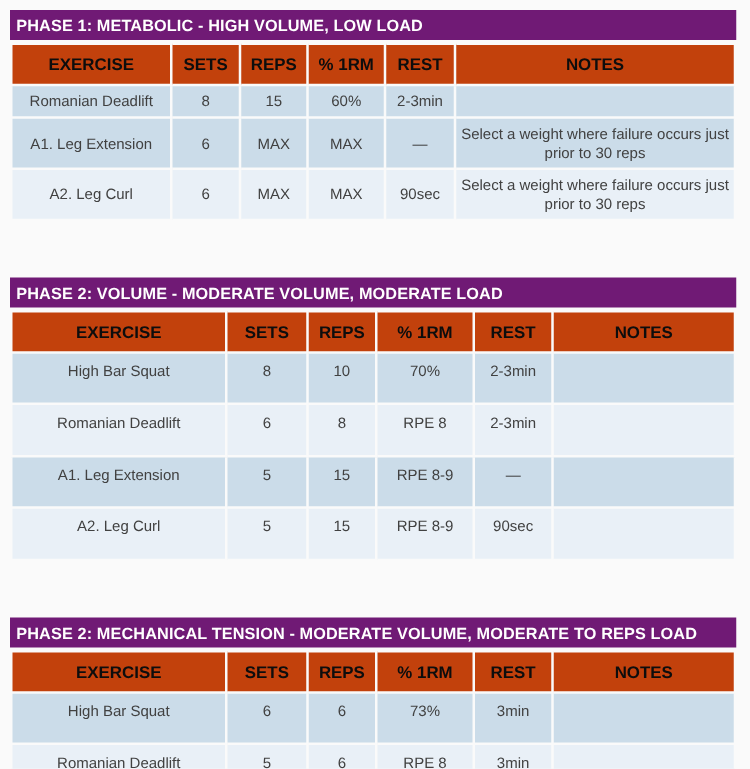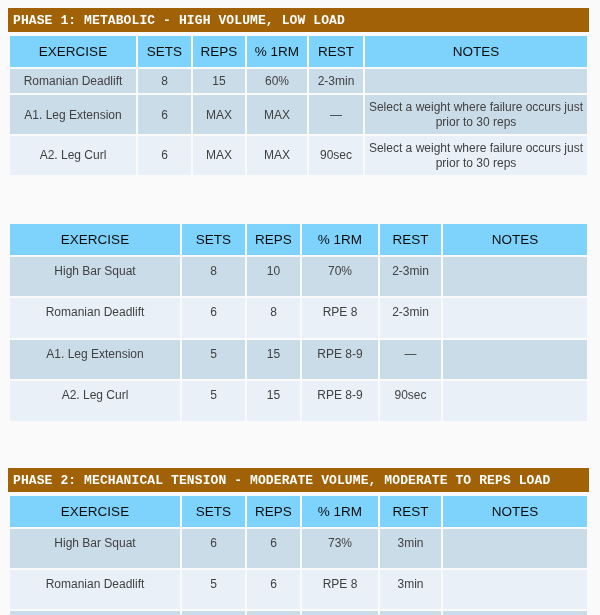--- a/index.html
+++ b/index.html
@@ -14,48 +14,47 @@
     overflow: hidden;
   }
   .page {
     box-sizing: border-box;
     padding: 8px 11px 0 8px;
   }
   .phase { margin-bottom: 45px; }
   .phase:last-child { margin-bottom: 0; }
 
   .phase-title {
-    background: #a16207;
+    background: #701a75;
     color: #ffffff;
     font-weight: bold;
     font-size: 13px;
     line-height: 1;
     padding: 6px 5px 5px 5px;
     margin-bottom: 2px;
     letter-spacing: 0.1px;
-    font-family: Liberation Mono, monospace;
   }
 
   table.grid {
     width: 100%;
     border-collapse: collapse;
     table-layout: fixed;
   }
   table.grid th,
   table.grid td {
     border: 2px solid #fafafa;
     vertical-align: middle;
     text-align: center;
     word-wrap: break-word;
   }
   table.grid th {
     font-size: 13.5px;
-    font-weight: normal;
+    font-weight: bold;
     color: #0d0d0d;
-    background: #7dd3fc;
+    background: #c2410c;
     padding: 8px 2px;
   }
   table.grid td {
     font-size: 12px;
     color: #414141;
     line-height: 1.2;
     padding: 5px 3px;
   }
   table.t2 td { padding-top: 7px; padding-bottom: 18px; }
   th.ex, td.ex { text-align: left; padding-left: 5px; }
@@ -124,20 +123,21 @@
           <td>MAX</td>
           <td>MAX</td>
           <td>90sec</td>
           <td>Select a weight where failure occurs just prior to 30 reps</td>
         </tr>
       </tbody>
     </table>
   </section>
 
   <section class="phase">
+    <div class="phase-title">PHASE 2: VOLUME - MODERATE VOLUME, MODERATE LOAD</div>
     <table class="grid t2">
       <colgroup>
         <col class="c-ex">
           <col class="c-sets">
           <col class="c-reps">
           <col class="c-rm">
           <col class="c-rest">
           <col class="c-notes">
       </colgroup>
       <thead>

